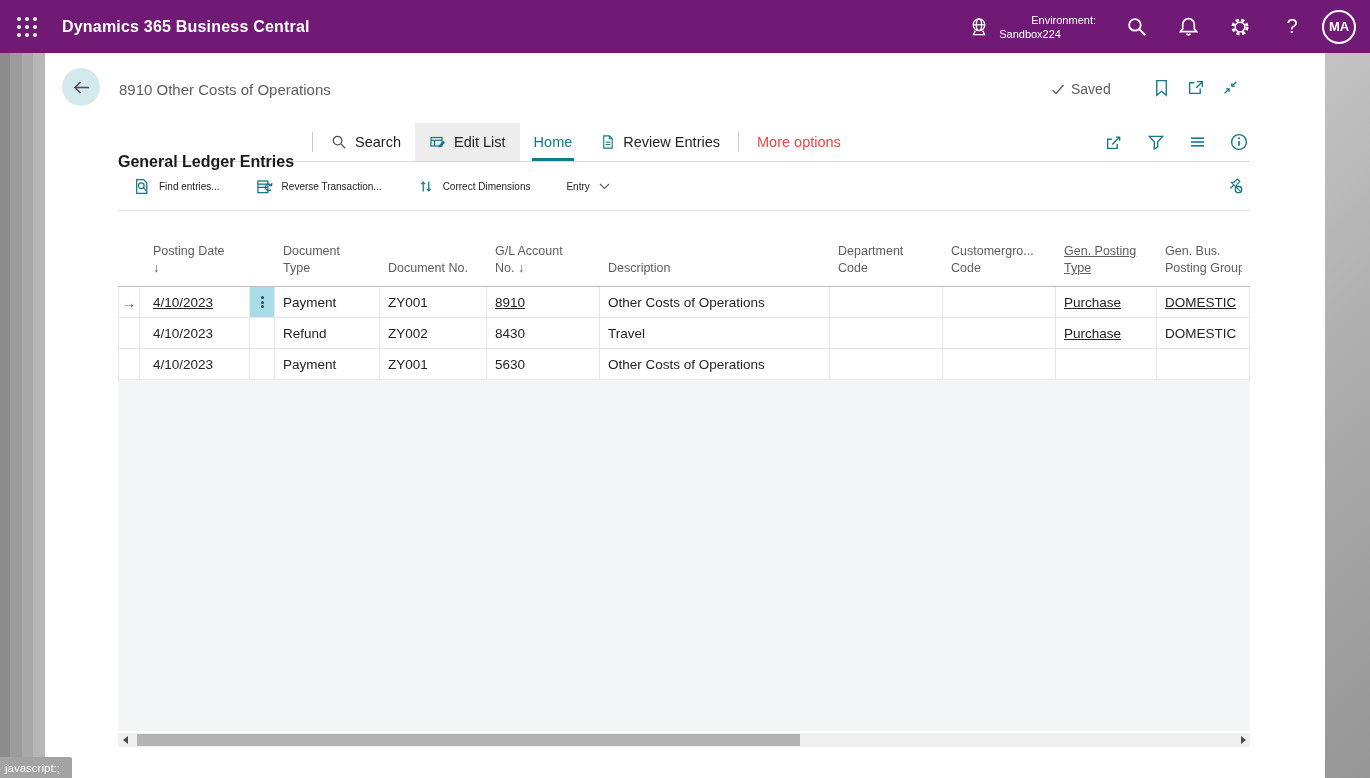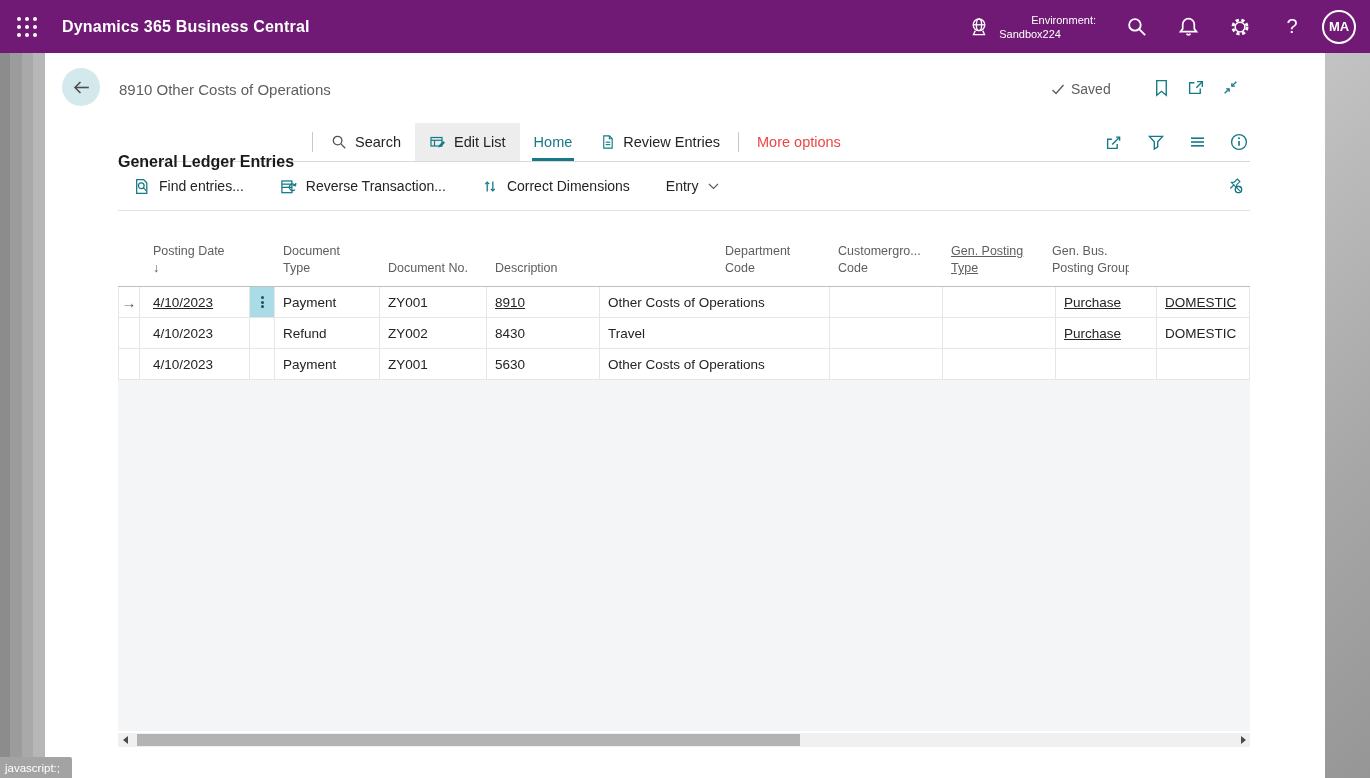--- a/index.html
+++ b/index.html
@@ -46,21 +46,21 @@
     color:#252423; cursor:pointer; white-space:nowrap; position:relative; background:none; border:none; font-family:inherit; }
   .tab-item.gray-bg { background:#ededed; }
   .tab-item.active { color:#157987; }
   .tab-item.active::after { content:""; position:absolute; left:12px; right:12px; bottom:0; height:3px; background:#157987; }
   .tab-item.muted { color:#ef4444; }
   .tab-icons { margin-left:auto; display:flex; align-items:center; gap:23px; color:#157987; padding-right:2px; }
   .tab-icons .ic { cursor:pointer; }
   
   .actionrow { position:absolute; left:118px; top:162px; width:1132px; height:49px;
     display:flex; align-items:center; border-bottom:1px solid #e3e3e3; }
-  .action-item { display:flex; align-items:center; gap:9px; margin-right:36px; font-size:14px;
+  .action-item { display:flex; align-items:center; gap:9px; margin-right:36px; font-size:10px;
     color:#252423; cursor:pointer; background:none; border:none; font-family:inherit; }
   .action-item:first-child { margin-left:16px; }
   .action-item .aic { color:#157987; display:grid; place-items:center; }
   .pin-btn { margin-left:auto; margin-right:6px; color:#157987; background:none; border:none; cursor:pointer; }
   
   .thead { position:absolute; left:118px; top:211px; width:1132px; height:76px;
     display:flex; align-items:flex-end; border-bottom:1px solid #bfbfbf; color:#605e5c; font-size:12.5px; }
   .hcell { padding:0 8px 9px 8px; line-height:17px; cursor:pointer; }
   .hl { display:block; white-space:nowrap; overflow:hidden; }
   .c-sel  { width:22px;  min-width:22px; }
@@ -345,20 +345,24 @@
     </div>
     <div class="hcell c-dots"></div>
     <div class="hcell c-dtype">
       <span class="hl">Document</span>
       <span class="hl">Type</span>
     </div>
     <div class="hcell c-dno">
       <span class="hl"></span>
       <span class="hl">Document No.</span>
     </div>
+    <div class="hcell c-gl">
+      <span class="hl">G/L Account</span>
+      <span class="hl">No. ↓</span>
+    </div>
     <div class="hcell c-desc">
       <span class="hl"></span>
       <span class="hl">Description</span>
     </div>
     <div class="hcell c-dept">
       <span class="hl">Department</span>
       <span class="hl">Code</span>
     </div>
     <div class="hcell c-cust">
       <span class="hl">Customergro...</span>

